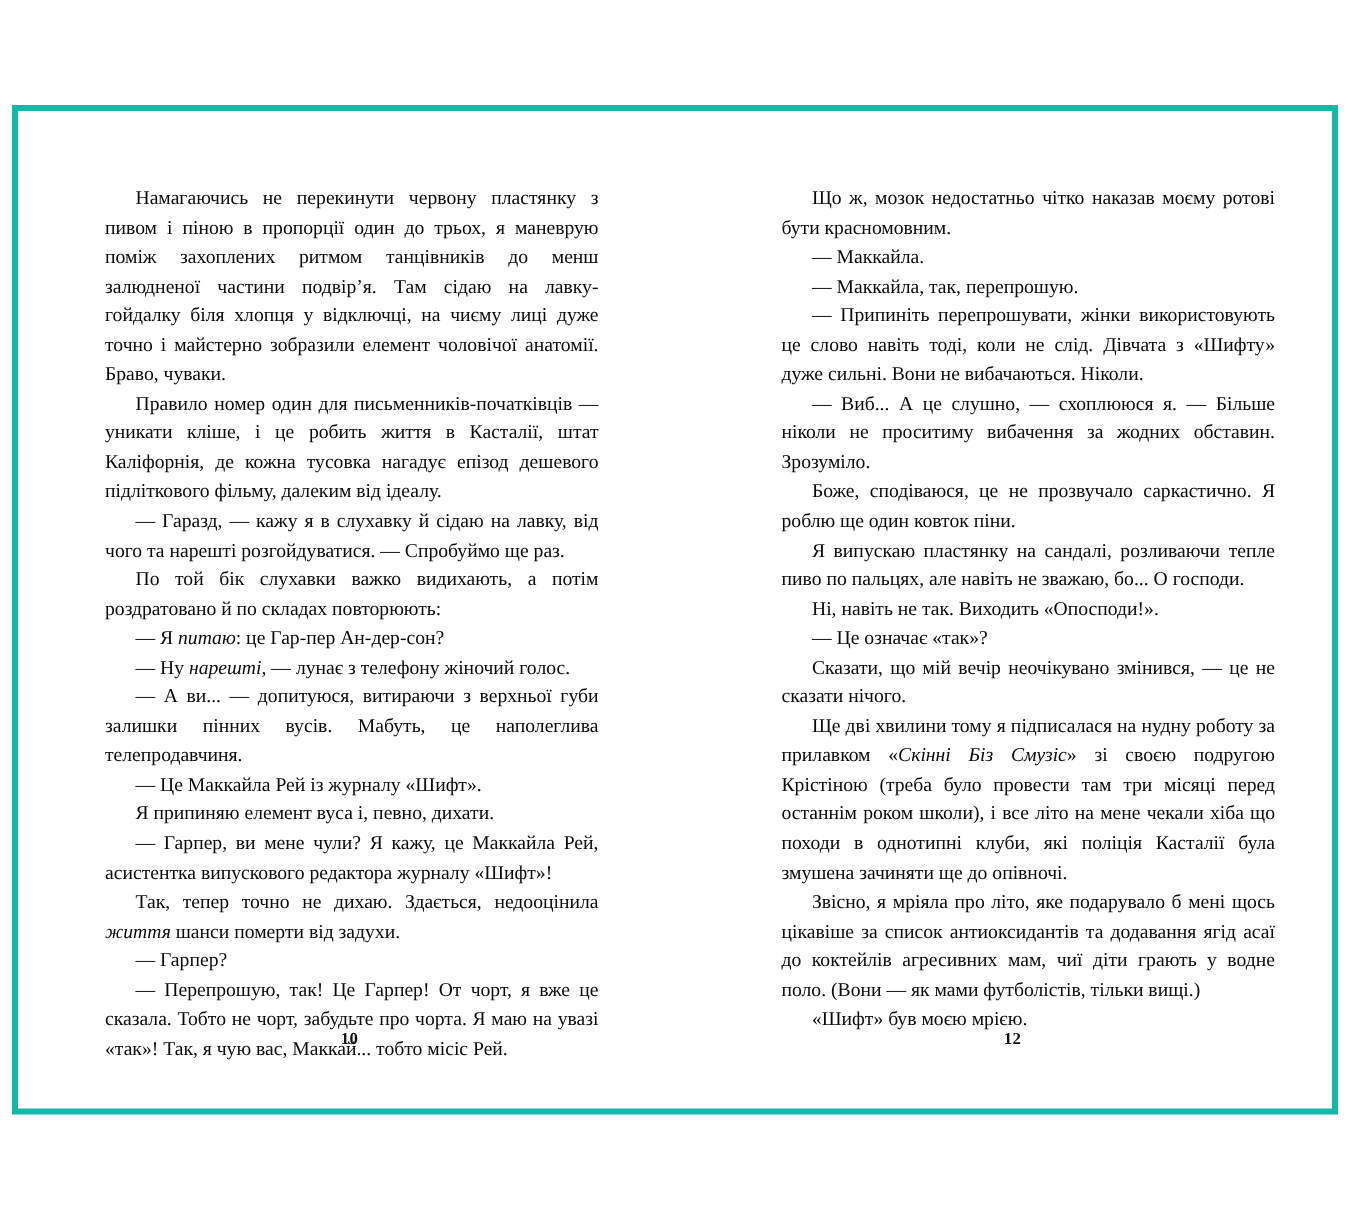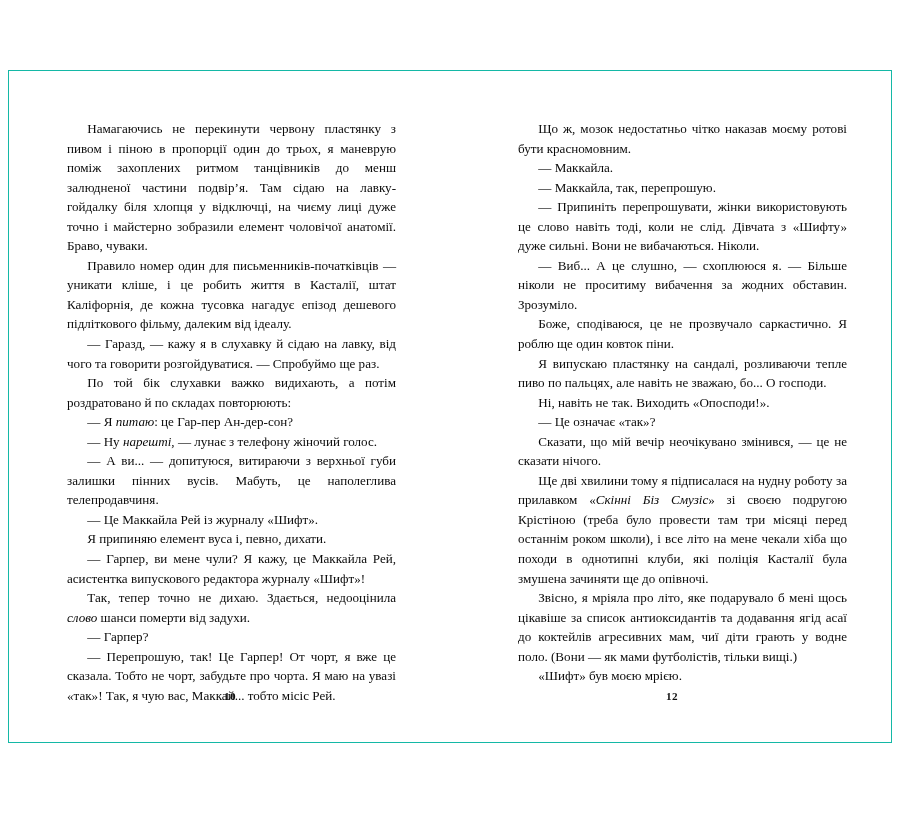--- a/index.html
+++ b/index.html
@@ -15,21 +15,21 @@
     font-family: "Liberation Serif", "DejaVu Serif", serif;
   }
 
   #spread {
     position: absolute;
     left: 8px;
     top: 70px;
     width: 884px;
     height: 673px;
     box-sizing: border-box;
-    border: 1px solid #14b8a6;
+    border: 4px solid #14b8a6;
     background: #ffffff;
   }
 
   .page {
     position: absolute;
     top: 0;
     height: 100%;
     box-sizing: border-box;
   }
   .page-left  { left: 0;     width: 442px; }
@@ -70,29 +70,29 @@
 </style>
 </head>
 <body>
 
 <div id="spread">
 
   <div class="page page-left">
     <div class="textblock">
         <p>Намагаючись не перекинути червону пластянку з пивом і піною в пропорції один до трьох, я маневрую поміж захоплених ритмом танцівників до менш залюдненої частини подвір’я. Там сідаю на лавку-гойдалку біля хлопця у відключці, на чиєму лиці дуже точно і майстерно зобразили елемент чоловічої анатомії. Браво, чуваки.</p>
         <p>Правило номер один для письменників-початківців — уникати кліше, і це робить життя в Касталії, штат Каліфорнія, де кожна тусовка нагадує епізод дешевого підліткового фільму, далеким від ідеалу.</p>
-        <p>— Гаразд, — кажу я в слухавку й сідаю на лавку, від чого та говорити розгойдуватися. — Спробуймо ще раз.</p>
+        <p>— Гаразд, — кажу я в слухавку й сідаю на лавку, від чого та нарешті розгойдуватися. — Спробуймо ще раз.</p>
         <p>По той бік слухавки важко видихають, а потім роздратовано й по складах повторюють:</p>
         <p>— Я <i>питаю</i>: це Гар-пер Ан-дер-сон?</p>
         <p>— Ну <i>нарешті</i>, — лунає з телефону жіночий голос.</p>
         <p>— А ви... — допитуюся, витираючи з верхньої губи залишки пінних вусів. Мабуть, це наполеглива телепродавчиня.</p>
         <p>— Це Маккайла Рей із журналу «Шифт».</p>
         <p>Я припиняю елемент вуса і, певно, дихати.</p>
         <p>— Гарпер, ви мене чули? Я кажу, це Маккайла Рей, асистентка випускового редактора журналу «Шифт»!</p>
-        <p>Так, тепер точно не дихаю. Здається, недооцінила <i>слово</i> шанси померти від задухи.</p>
+        <p>Так, тепер точно не дихаю. Здається, недооцінила <i>життя</i> шанси померти від задухи.</p>
         <p>— Гарпер?</p>
         <p>— Перепрошую, так! Це Гарпер! От чорт, я вже це сказала. Тобто не чорт, забудьте про чорта. Я маю на увазі «так»! Так, я чую вас, Маккай... тобто місіс Рей.</p>
       </div>
     <div class="folio">10</div>
   </div>
 
   <div class="page page-right">
     <div class="textblock">
         <p>Що ж, мозок недостатньо чітко наказав моєму ротові бути красномовним.</p>
         <p>— Маккайла.</p>

